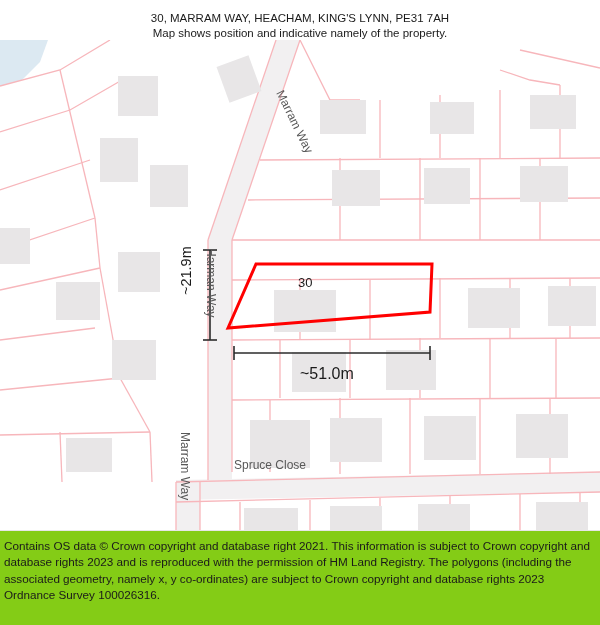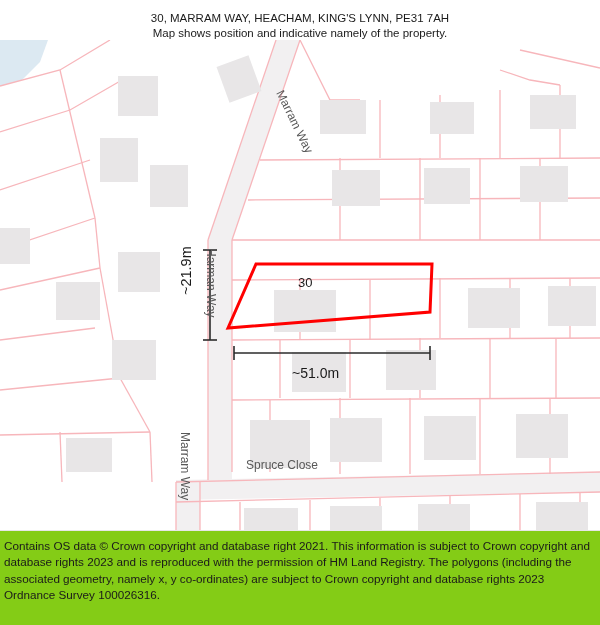--- a/index.html
+++ b/index.html
@@ -65,23 +65,23 @@
   }
   .plot-number {
     position: absolute;
     left: 298px;
     top: 235px;
     font-size: 13px;
     color: #1a1a1a;
   }
   .dim-width {
     position: absolute;
-    left: 292px;
+    left: 300px;
     top: 325px;
-    font-size: 14px;
+    font-size: 16px;
     color: #1a1a1a;
   }
   .dim-height {
     position: absolute;
     left: 178px;
     top: 255px;
     font-size: 14.5px;
     color: #1a1a1a;
     transform: rotate(-90deg);
     transform-origin: left top;
@@ -113,21 +113,20 @@
     color: #585858;
     transform: rotate(90deg);
     transform-origin: left top;
   }
   .street-spruce {
     position: absolute;
     left: 234px;
     top: 418px;
     font-size: 12px;
     color: #585858;
-    padding-left: 12px;
   }
 
   
   .footer {
     position: absolute;
     top: 530px;
     left: 0;
     width: 600px;
     height: 95px;
     padding: 7px 4px 0 4px;

